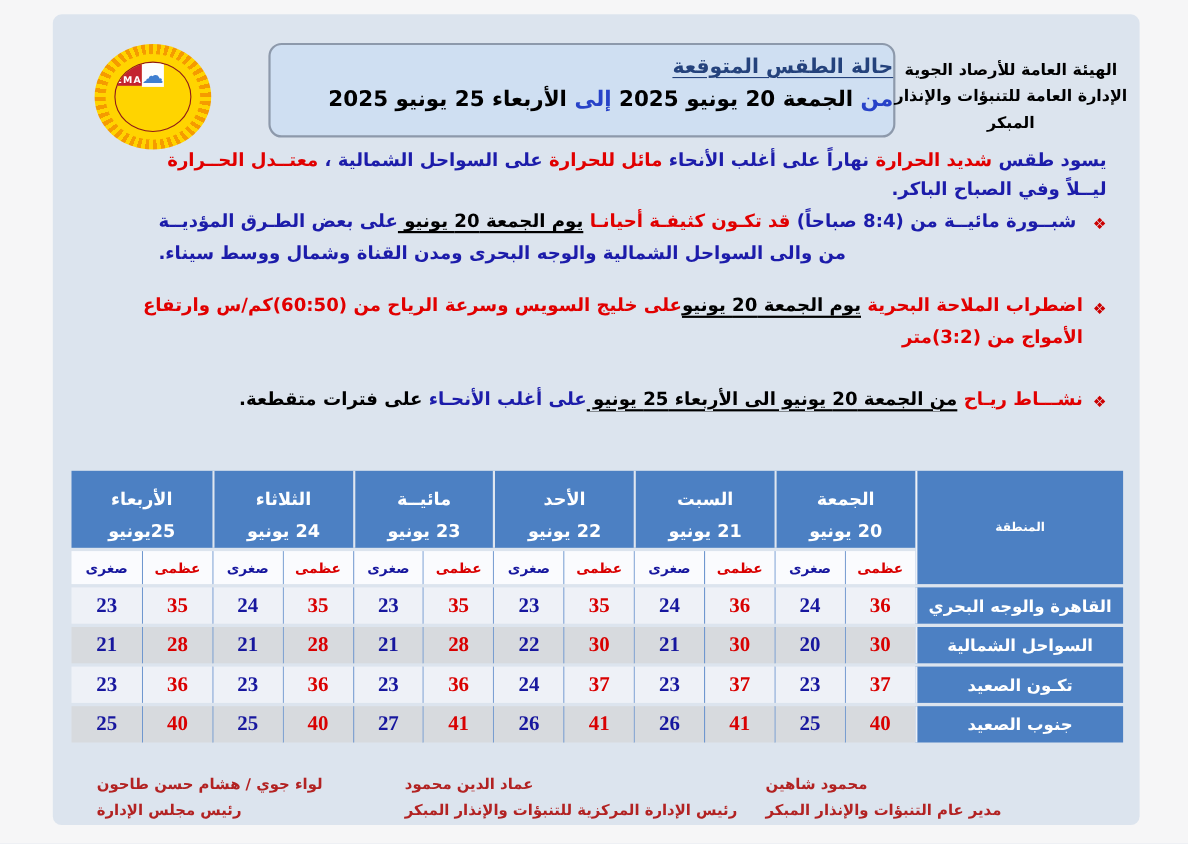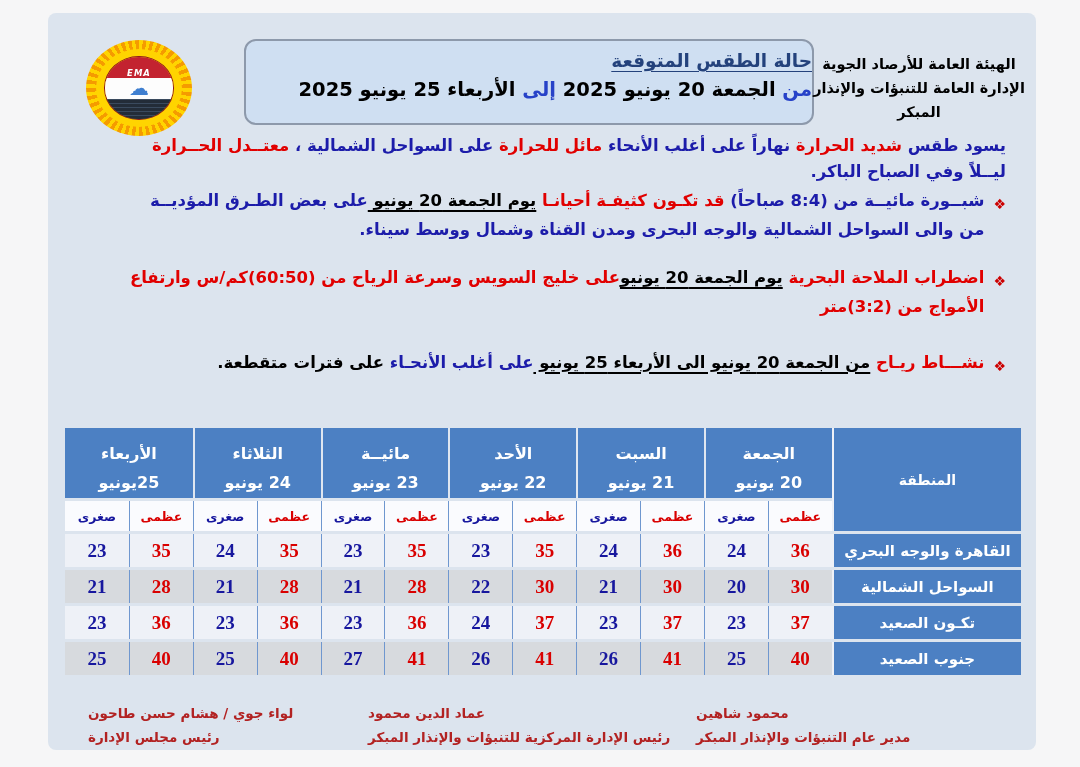--- a/index.html
+++ b/index.html
@@ -21,54 +21,54 @@
   .page-title{display:inline-block; color:var(--title_text); font-weight:bold; font-size:18.5px;
               text-decoration:underline; text-underline-offset:4px; margin-bottom:7px;}
   .date-line{font-size:19.5px; font-weight:bold; color:#000;}
 
   
   .logo{position:absolute; top:13px; left:38px; width:106px; height:96px;}
   .sun{position:absolute; inset:0; border-radius:50%;
        background:repeating-conic-gradient(#ffd400 0deg 4.5deg, #f59b00 4.5deg 9deg);}
   .sun-core{position:absolute; inset:9%; border-radius:50%; background:#ffd400;}
   .emblem{position:absolute; inset:17%; border-radius:50%; overflow:hidden; border:1.5px solid #8e1a1a;
-          display:flex; flex-direction:column;font-style:italic;}
+          display:flex; flex-direction:row;}
   .em-top{height:33%; background:#c32330; color:#fff; font-size:8.5px; font-weight:bold;
           display:flex; align-items:flex-end; justify-content:center; letter-spacing:1px;}
   .em-mid{height:35%; background:#fdfdfd; display:flex; align-items:center; justify-content:center;}
   .cloud{color:#3f7fd0; font-size:20px; line-height:0;}
   .em-bot{height:32%; background:#232c38;
           background-image:repeating-linear-gradient(0deg,#232c38 0 3px,#3a4a5e 3px 4px);}
 
   
   .rtl{direction:rtl;}
   .intro{position:absolute; top:120px; right:0; left:0; padding:0 30px 0 70px; direction:rtl;
          font-size:16.5px; font-weight:bold; line-height:1.6; text-align:right;}
   .bullets{position:absolute; top:174px; right:0; left:0; direction:rtl;}
   .bullet{display:flex; gap:9px; padding:0 30px 0 60px; font-size:16.5px; font-weight:bold; line-height:1.75;}
-  .bullet.center-wrap .bullet-text{text-align:right;margin-left:36px;}
+  .bullet.center-wrap .bullet-text{text-align:left;margin-left:36px;}
   .bullet-icon{color:#cc0000; font-size:14px; padding-top:5px; flex:0 0 auto;}
   .bullet-text{flex:1 1 auto; text-align:right;}
   .b2{margin-bottom:19px;}
   .b3{margin-bottom:27px;}
   .seg-blue{color:var(--blue_text);}
   .seg-red{color:var(--red_text);}
   .seg-black{color:#000;}
   .seg-dblue{color:var(--link_blue);}
   .seg-u{text-decoration:underline; text-decoration-thickness:1.5px; text-underline-offset:4px;}
 
   
   .table-title-wrap{position:absolute; top:380px; right:16px; direction:rtl;}
   .table-title{color:var(--red_text); font-weight:bold; font-size:17px;
                text-decoration:underline; text-underline-offset:5px;}
   .table-wrap{position:absolute; top:412px; right:15px; left:17px; direction:rtl;}
   table{width:100%; border-collapse:separate; border-spacing:0 3px; table-layout:fixed;}
   th,td{border-inline-end:1px solid var(--grid_line); text-align:center; vertical-align:middle; overflow:hidden;}
   tr th:last-child, tr td:last-child{border-inline-end:none;}
-  .region-head{width:19.8%; background:var(--header_blue); color:#fff; font-size:14px; font-weight:bold;
+  .region-head{width:19.8%; background:var(--header_blue); color:#fff; font-size:11px; font-weight:bold;
                border-inline-end:2px solid #eef1f7;margin-top:33px;}
   .day-head{background:var(--header_blue); color:#fff; font-weight:bold; font-size:16px; height:70px;
             border-inline-end:2px solid #dfe6f0; line-height:1.8; padding-top:12px;}
   .day-head:last-child{border-inline-end:none;}
   .lbl{background:var(--sub_bg); font-size:12.5px; font-weight:bold; height:30px;}
   .max-lbl{color:var(--max_red);}
   .min-lbl{color:var(--min_blue);}
   tbody td{height:33px; font-family:"Liberation Serif","DejaVu Serif",serif; font-size:19px; font-weight:bold;}
   tbody .region-cell{background:var(--header_blue); color:#fff; font-family:"DejaVu Sans",sans-serif;
                      font-size:15px; font-weight:bold; border-inline-end:2px solid #eef1f7;}

